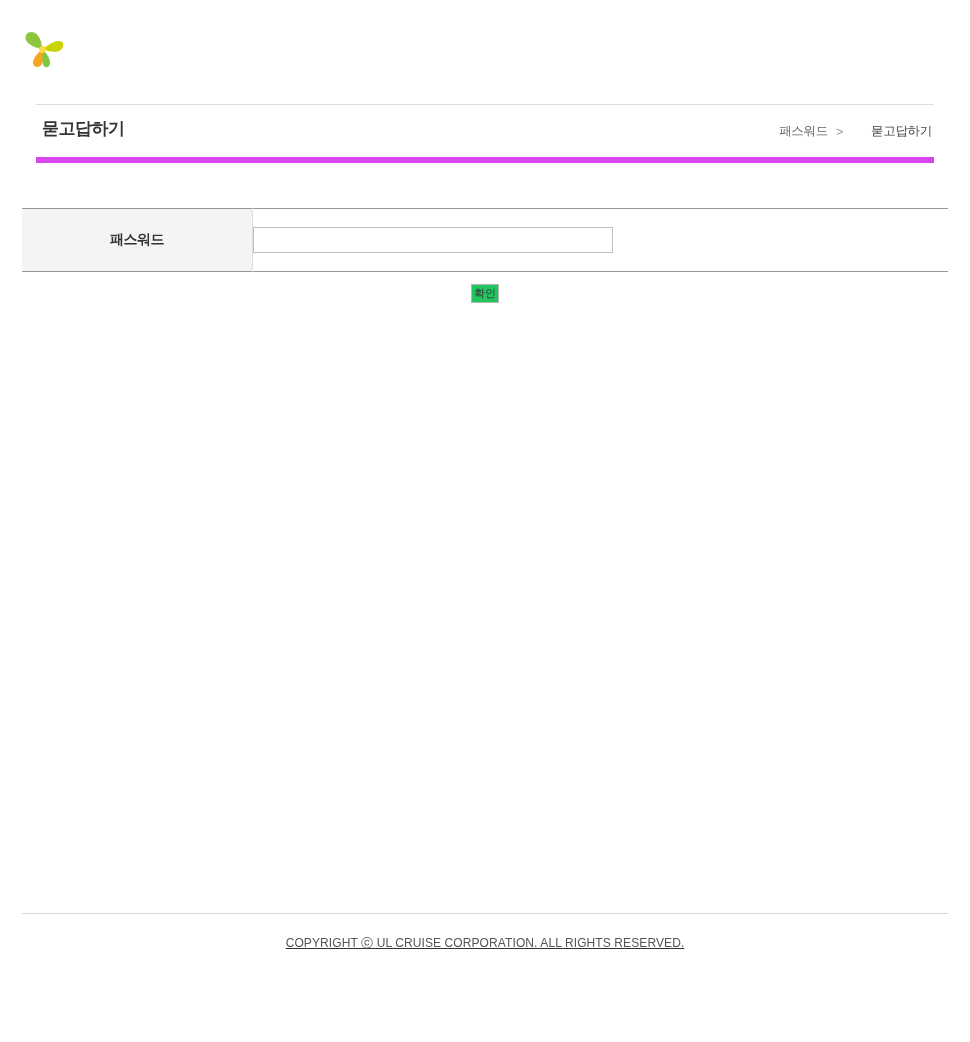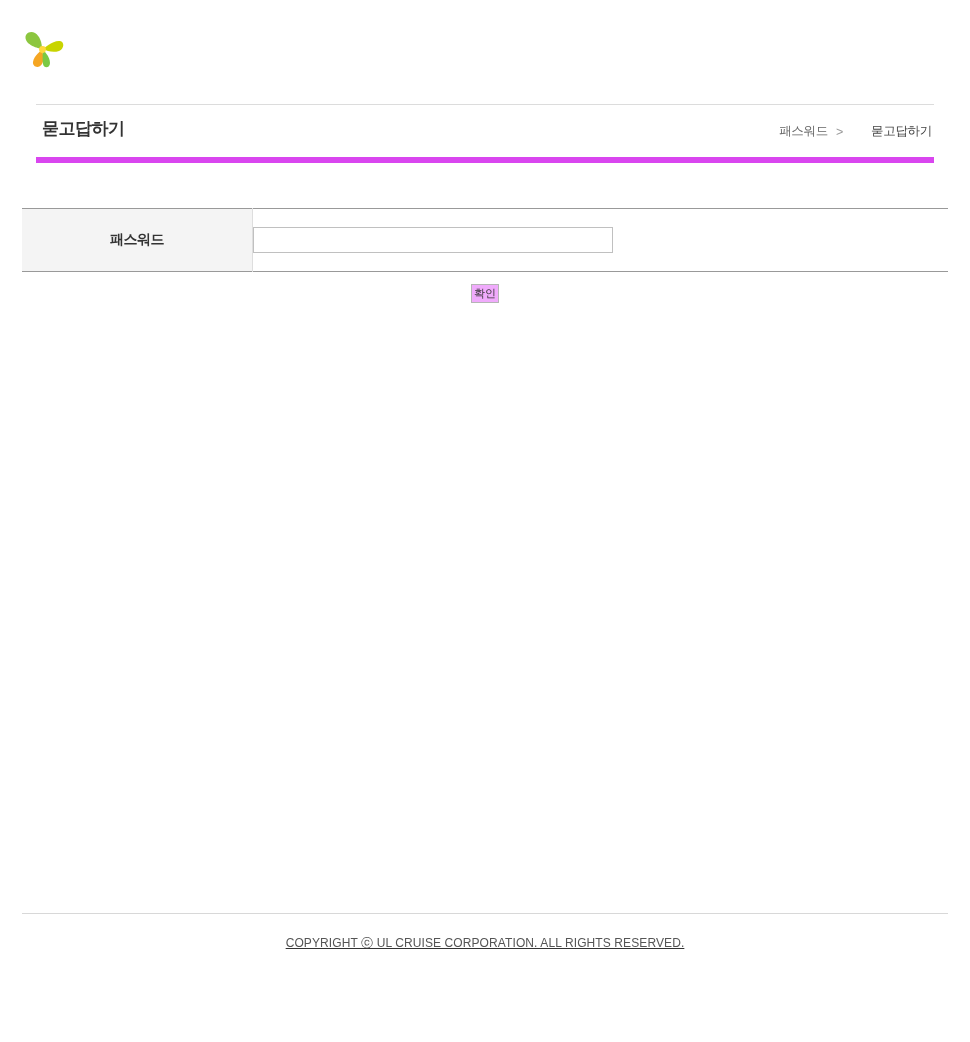--- a/index.html
+++ b/index.html
@@ -126,21 +126,21 @@
   }
 
   .btn-row {
     text-align: center;
     padding-top: 11px;
   }
   .submit-btn {
     width: 28px;
     height: 19px;
     border: 1px solid #b5b5b5;
-    background: #f0abfc;
+    background: #22c55e;
     font-size: 11px;
     line-height: 17px;
     padding: 0;
     cursor: pointer;
     font-family: "Liberation Sans", sans-serif;
     color: #333333;
   }
 
   
   .footer {

